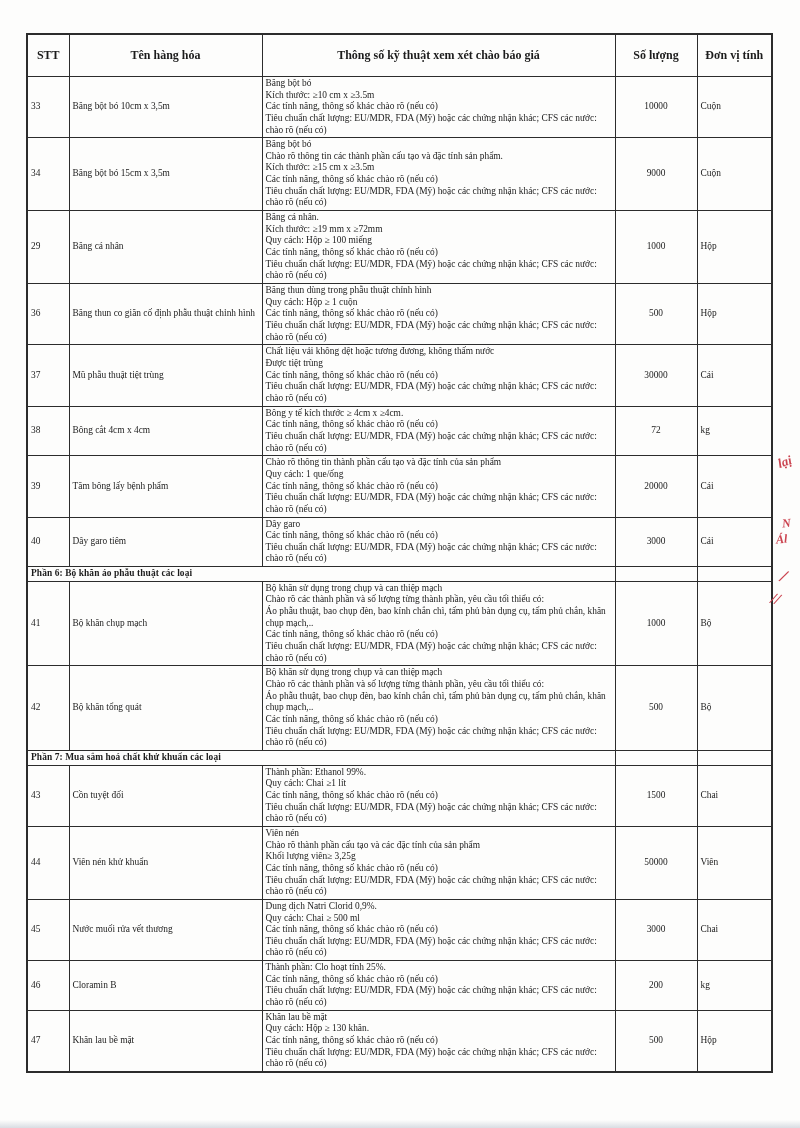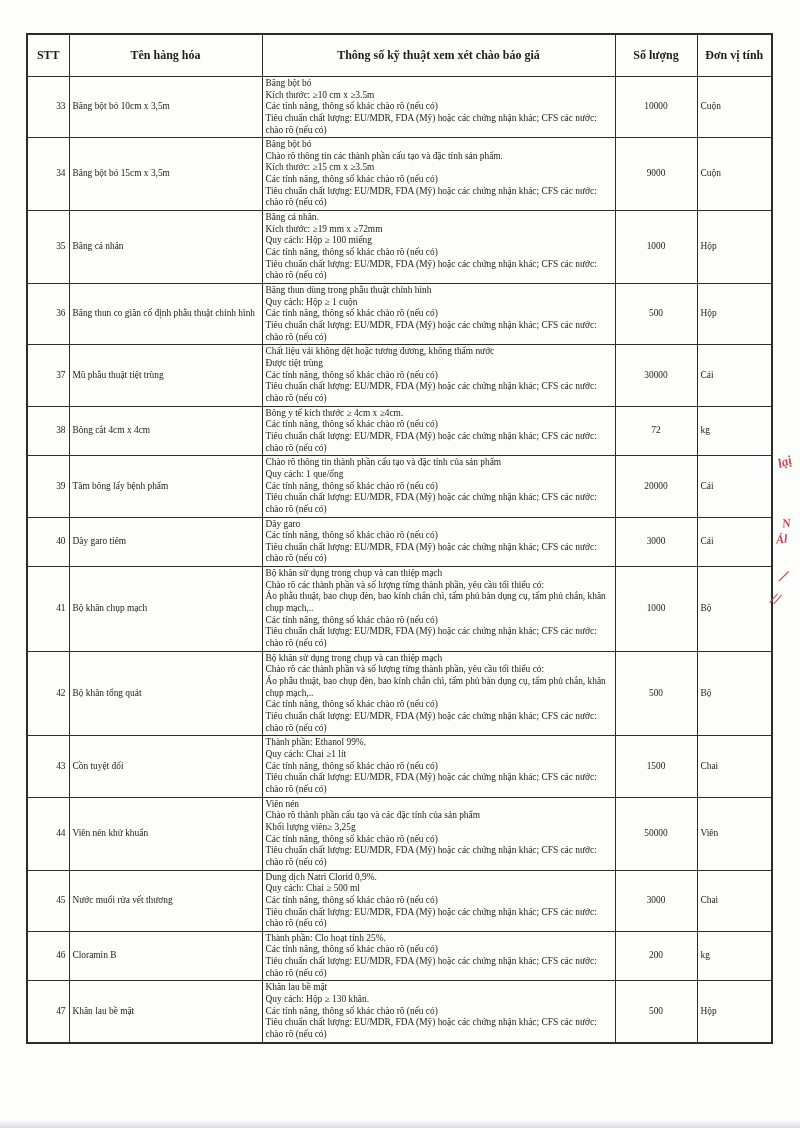--- a/index.html
+++ b/index.html
@@ -22,21 +22,21 @@
     font-size:9.4px;
     line-height:1.24;
     vertical-align:middle;
     overflow:hidden;
     word-wrap:break-word;
   }
   table.doc th{
     font-size:12px;font-weight:bold;text-align:center;
     padding:13px 4px;
   }
-  td.c-stt{text-align:right;padding-left:2px;font-size:9.6px;}
+  td.c-stt{text-align:left;padding-left:2px;font-size:9.6px;}
   td.c-name{text-align:left;padding-left:5px;font-size:9.6px;}
   td.c-spec{vertical-align:top;padding:2px 4px 2px 4px;}
   td.c-spec .ln{display:block;}
   td.c-qty{text-align:center;font-size:9.6px;}
   td.c-unit{text-align:left;font-size:9.6px;}
   td.c-section{
     font-weight:bold;font-size:10px;text-align:left;
     padding:1px 3px;letter-spacing:.1px;
   }
   
@@ -96,21 +96,21 @@
             <span class="ln">Băng bột bó</span>
             <span class="ln">Chào rõ thông tin các thành phần cấu tạo và đặc tính sản phẩm.</span>
             <span class="ln">Kích thước: ≥15 cm x ≥3.5m</span>
             <span class="ln">Các tính năng, thông số khác chào rõ (nếu có)</span>
             <span class="ln">Tiêu chuẩn chất lượng: EU/MDR, FDA (Mỹ) hoặc các chứng nhận khác; CFS các nước: chào rõ (nếu có)</span>
           </td>
           <td class="c-qty">9000</td>
           <td class="c-unit">Cuộn</td>
         </tr>
         <tr>
-          <td class="c-stt">35</td>
+          <td class="c-stt">29</td>
           <td class="c-name">Băng cá nhân</td>
           <td class="c-spec">
             <span class="ln">Băng cá nhân.</span>
             <span class="ln">Kích thước: ≥19 mm x ≥72mm</span>
             <span class="ln">Quy cách: Hộp ≥ 100 miếng</span>
             <span class="ln">Các tính năng, thông số khác chào rõ (nếu có)</span>
             <span class="ln">Tiêu chuẩn chất lượng: EU/MDR, FDA (Mỹ) hoặc các chứng nhận khác; CFS các nước: chào rõ (nếu có)</span>
           </td>
           <td class="c-qty">1000</td>
           <td class="c-unit">Hộp</td>
@@ -167,20 +167,25 @@
           <td class="c-name">Dây garo tiêm</td>
           <td class="c-spec">
             <span class="ln">Dây garo</span>
             <span class="ln">Các tính năng, thông số khác chào rõ (nếu có)</span>
             <span class="ln">Tiêu chuẩn chất lượng: EU/MDR, FDA (Mỹ) hoặc các chứng nhận khác; CFS các nước: chào rõ (nếu có)</span>
           </td>
           <td class="c-qty">3000</td>
           <td class="c-unit">Cái</td>
         </tr>
         <tr>
+          <td colspan="3" class="c-section">Phần 6: Bộ khăn áo phẫu thuật các loại</td>
+          <td></td>
+          <td></td>
+        </tr>
+        <tr>
           <td class="c-stt">41</td>
           <td class="c-name">Bộ khăn chụp mạch</td>
           <td class="c-spec">
             <span class="ln">Bộ khăn sử dụng trong chụp và can thiệp mạch</span>
             <span class="ln">Chào rõ các thành phần và số lượng từng thành phần, yêu cầu tối thiểu có:</span>
             <span class="ln">Áo phẫu thuật, bao chụp đèn, bao kính chắn chì, tấm phủ bàn dụng cụ, tấm phủ chắn, khăn chụp mạch,..</span>
             <span class="ln">Các tính năng, thông số khác chào rõ (nếu có)</span>
             <span class="ln">Tiêu chuẩn chất lượng: EU/MDR, FDA (Mỹ) hoặc các chứng nhận khác; CFS các nước: chào rõ (nếu có)</span>
           </td>
           <td class="c-qty">1000</td>
@@ -191,20 +196,25 @@
           <td class="c-name">Bộ khăn tổng quát</td>
           <td class="c-spec">
             <span class="ln">Bộ khăn sử dụng trong chụp và can thiệp mạch</span>
             <span class="ln">Chào rõ các thành phần và số lượng từng thành phần, yêu cầu tối thiểu có:</span>
             <span class="ln">Áo phẫu thuật, bao chụp đèn, bao kính chắn chì, tấm phủ bàn dụng cụ, tấm phủ chắn, khăn chụp mạch,..</span>
             <span class="ln">Các tính năng, thông số khác chào rõ (nếu có)</span>
             <span class="ln">Tiêu chuẩn chất lượng: EU/MDR, FDA (Mỹ) hoặc các chứng nhận khác; CFS các nước: chào rõ (nếu có)</span>
           </td>
           <td class="c-qty">500</td>
           <td class="c-unit">Bộ</td>
+        </tr>
+        <tr>
+          <td colspan="3" class="c-section">Phần 7: Mua sắm hoá chất khử khuẩn các loại</td>
+          <td></td>
+          <td></td>
         </tr>
         <tr>
           <td class="c-stt">43</td>
           <td class="c-name">Cồn tuyệt đối</td>
           <td class="c-spec">
             <span class="ln">Thành phần: Ethanol 99%.</span>
             <span class="ln">Quy cách: Chai ≥1 lít</span>
             <span class="ln">Các tính năng, thông số khác chào rõ (nếu có)</span>
             <span class="ln">Tiêu chuẩn chất lượng: EU/MDR, FDA (Mỹ) hoặc các chứng nhận khác; CFS các nước: chào rõ (nếu có)</span>
           </td>

